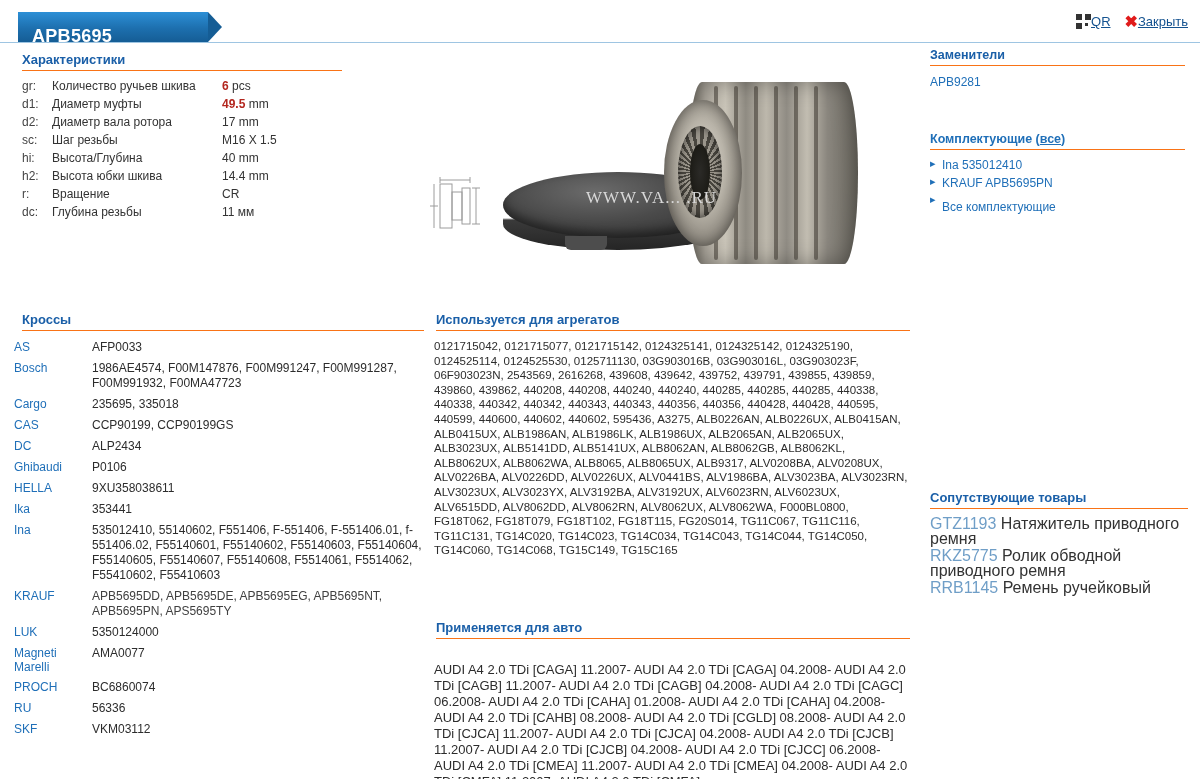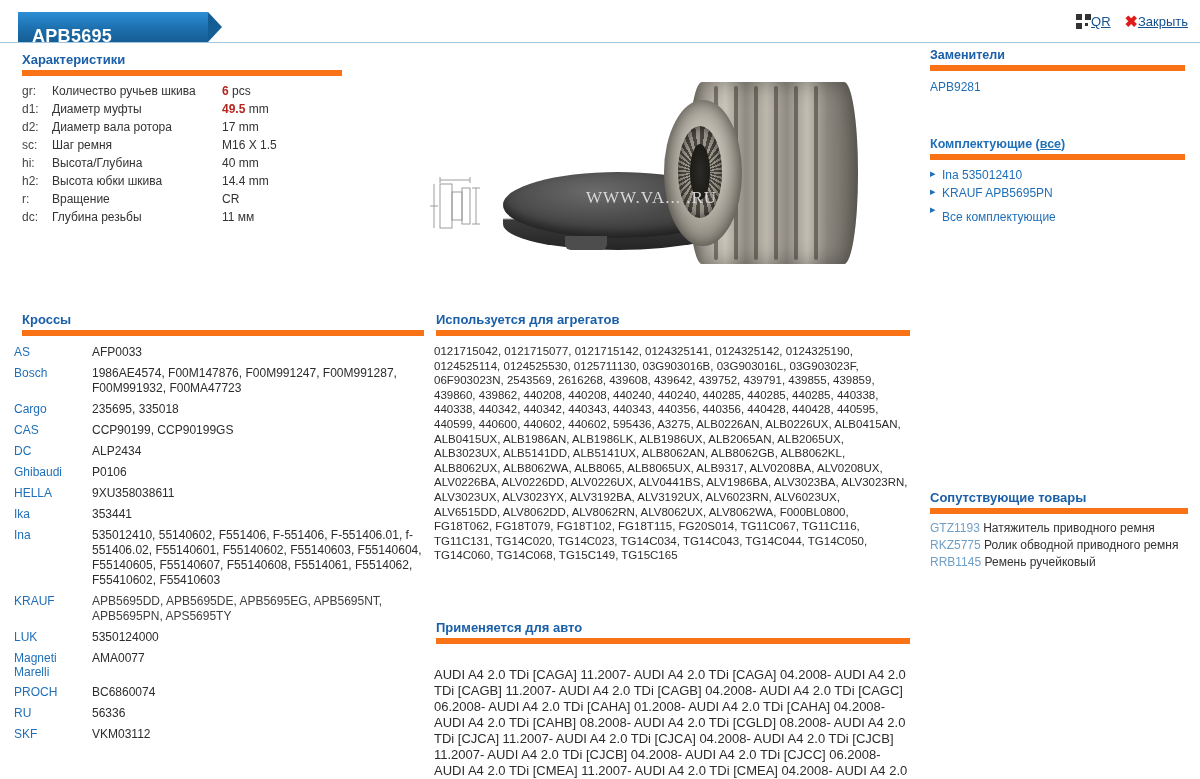--- a/index.html
+++ b/index.html
@@ -72,21 +72,21 @@
     color: #e01b1b; font-weight: bold; font-size: 16px; line-height: 14px;
   }
   .close-label { color: #14528f; text-decoration: underline; cursor: pointer; }
 
   
   .sec-head {
     color: #1a5fa8;
     font-weight: bold;
     font-size: 13px;
     padding-bottom: 3px;
-    border-bottom: 6px solid #f97316;
+    border-bottom: 1px solid #f97316;
     margin-bottom: 6px;
   }
 
   
   .chars {
     position: absolute;
     left: 22px; top: 52px; width: 320px;
   }
   table.chars-table { border-collapse: collapse; width: 100%; }
   table.chars-table td { padding: 2px 0; vertical-align: top; font-size: 12px; }
@@ -242,21 +242,21 @@
   .arrow-item::before {
     content: "\25B8";
     position: absolute; left: 0; top: 1px;
     color: #1f6fb8; font-size: 11px;
   }
   .arrow-item.bold { font-weight: normal; padding-top: 8px; }
   .hdr-all { color: #1f6fb8; }
   .hdr-all u { cursor: pointer; }
 
   .related { position: absolute; left: 930px; top: 490px; width: 258px; }
-  .rel-row { font-size: 12px; line-height: 15px; padding: 1px 0; color: #2c2c2c; }
+  .rel-row { font-size: 16px; line-height: 15px; padding: 1px 0; color: #2c2c2c; }
   .rel-code { color: #6f9ec7; }
   .rel-name { color: #333; }
 </style>
 </head>
 <body>
 
 <div id="page">
 
   <div class="header">
     <div class="title-tab">APB5695</div>
@@ -287,21 +287,21 @@
             <td class="ch-name">Диаметр муфты</td>
             <td class="ch-val"><span class="val-red">49.5</span><span> mm</span></td>
           </tr>
           <tr>
             <td class="ch-key">d2:</td>
             <td class="ch-name">Диаметр вала ротора</td>
             <td class="ch-val">17 mm</td>
           </tr>
           <tr>
             <td class="ch-key">sc:</td>
-            <td class="ch-name">Шаг ремня</td>
+            <td class="ch-name">Шаг резьбы</td>
             <td class="ch-val">M16 X 1.5</td>
           </tr>
           <tr>
             <td class="ch-key">hi:</td>
             <td class="ch-name">Высота/Глубина</td>
             <td class="ch-val">40 mm</td>
           </tr>
           <tr>
             <td class="ch-key">h2:</td>
             <td class="ch-name">Высота юбки шкива</td>

